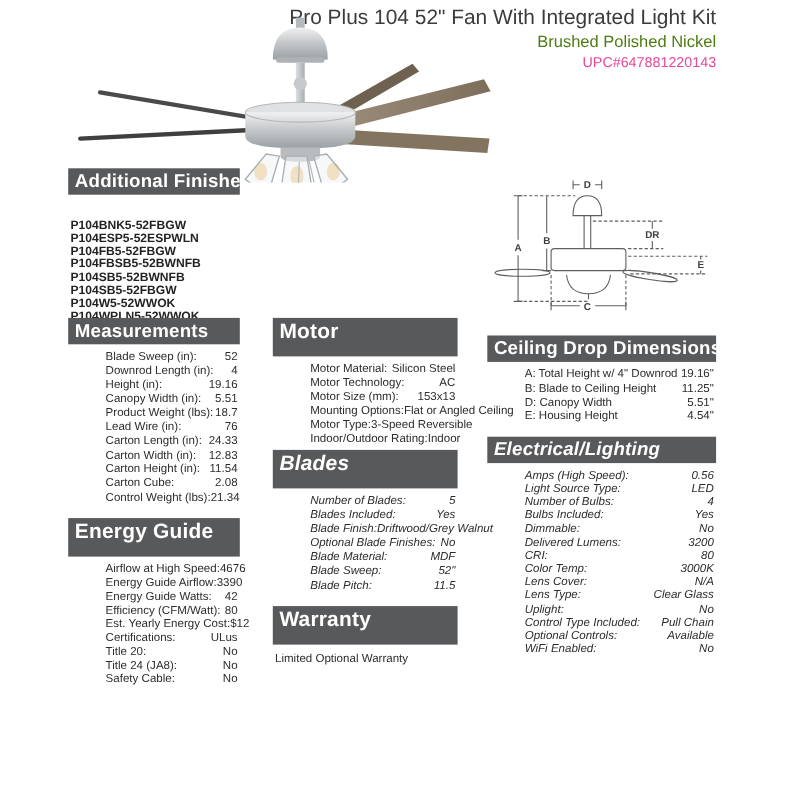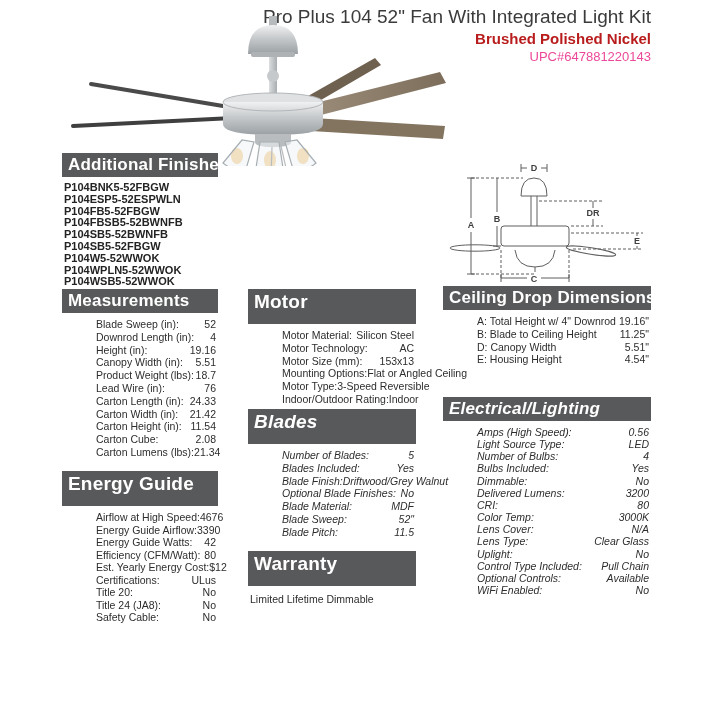--- a/index.html
+++ b/index.html
@@ -4,21 +4,21 @@
 <style>
   * { margin:0; padding:0; box-sizing:border-box; }
   html,body { background:#fff; }
   .page {
     position:relative; width:720px; height:720px; background:#ffffff;
     font-family:"Liberation Sans", sans-serif; color:#2d2d2d; overflow:hidden;
   }
   
   .title-block { position:absolute; top:5px; right:69px; text-align:right; }
   .title-main { font-size:19px; line-height:24px; color:#3b3b3b; }
-  .title-sub  { font-size:15px; line-height:19px; color:#b91c1c;font-weight:bold; }
+  .title-sub  { font-size:15px; line-height:19px; color:#4d7c0f; }
   .title-upc  { font-size:13px; line-height:17px; color:#ec4899; }
 
   
   .fan-photo { position:absolute; left:55px; top:14px; width:395px; height:152px; }
   .dim-diagram { position:absolute; left:441px; top:156px; width:220px; height:134px; }
 
   
   .spec { position:absolute; }
   .sec-header {
     background:#58595b; color:#ffffff; font-weight:bold;
@@ -26,31 +26,31 @@
     letter-spacing:0.2px; white-space:nowrap; overflow:hidden;
   }
   .big-header .sec-header { font-size:19px; height:35px; line-height:25px; }
 
   .rows { margin-top:5px; }
   .spec-row { display:flex; justify-content:space-between; align-items:flex-start;
               font-size:10.5px; line-height:12.8px;margin-left:32px; }
   .spec-label { white-space:nowrap; padding-left:2px; }
   .spec-value { white-space:nowrap; text-align:right; padding-right:2px; }
 
-  .finish-list { margin-top:5px; }
+  .finish-list { margin-top:23px; }
   .finish-item { font-size:11px; font-weight:bold; line-height:11.8px; color:#232323; padding-left:2px; }
 
   #sec-finishes      { left:62px;  top:153px; width:156px; }
   #sec-measurements  { left:62px;  top:289px; width:156px; }
   #sec-energy        { left:62px;  top:471px; width:156px; }
   #sec-energy .spec-row { line-height:12.5px; }
   #sec-motor         { left:248px; top:289px; width:168px; }
   #sec-blades        { left:248px; top:409px; width:168px;font-style:italic; }
   #sec-warranty      { left:248px; top:551px; width:168px; }
-  #sec-ceiling       { left:443px; top:286px; width:208px; }
+  #sec-ceiling       { left:443px; top:305px; width:208px; }
   #sec-electrical    { left:443px; top:397px; width:208px;font-style:italic; }
   #sec-electrical .spec-row { line-height:12.15px; }
 
   .warranty-text { margin-top:7px; font-size:10.5px; padding-left:2px; }
 
   svg text { font-family:"Liberation Sans", sans-serif; }
 </style>
 </head>
 <body>
 
@@ -205,32 +205,32 @@
         <div class="spec-row">
           <span class="spec-label">Lead Wire (in):</span>
           <span class="spec-value">76</span>
         </div>
         <div class="spec-row">
           <span class="spec-label">Carton Length (in):</span>
           <span class="spec-value">24.33</span>
         </div>
         <div class="spec-row">
           <span class="spec-label">Carton Width (in):</span>
-          <span class="spec-value">21.42</span>
+          <span class="spec-value">12.83</span>
         </div>
         <div class="spec-row">
           <span class="spec-label">Carton Height (in):</span>
           <span class="spec-value">11.54</span>
         </div>
         <div class="spec-row">
           <span class="spec-label">Carton Cube:</span>
           <span class="spec-value">2.08</span>
         </div>
         <div class="spec-row">
-          <span class="spec-label">Carton Lumens (lbs):</span>
+          <span class="spec-label">Control Weight (lbs):</span>
           <span class="spec-value">21.34</span>
         </div>
       </div>
   </section>
 
   <section class="spec big-header" id="sec-energy">
     <div class="sec-header">Energy Guide</div>
     <div class="rows">
         <div class="spec-row">
           <span class="spec-label">Airflow at High Speed:</span>
@@ -330,21 +330,21 @@
         </div>
         <div class="spec-row">
           <span class="spec-label">Blade Pitch:</span>
           <span class="spec-value">11.5</span>
         </div>
       </div>
   </section>
 
   <section class="spec big-header" id="sec-warranty">
     <div class="sec-header">Warranty</div>
-    <div class="warranty-text">Limited Lifetime Dimmable</div>
+    <div class="warranty-text">Limited Optional Warranty</div>
   </section>
 
   <section class="spec" id="sec-ceiling">
     <div class="sec-header">Ceiling Drop Dimensions</div>
     <div class="rows">
         <div class="spec-row">
           <span class="spec-label">A: Total Height w/ 4" Downrod</span>
           <span class="spec-value">19.16"</span>
         </div>
         <div class="spec-row">

